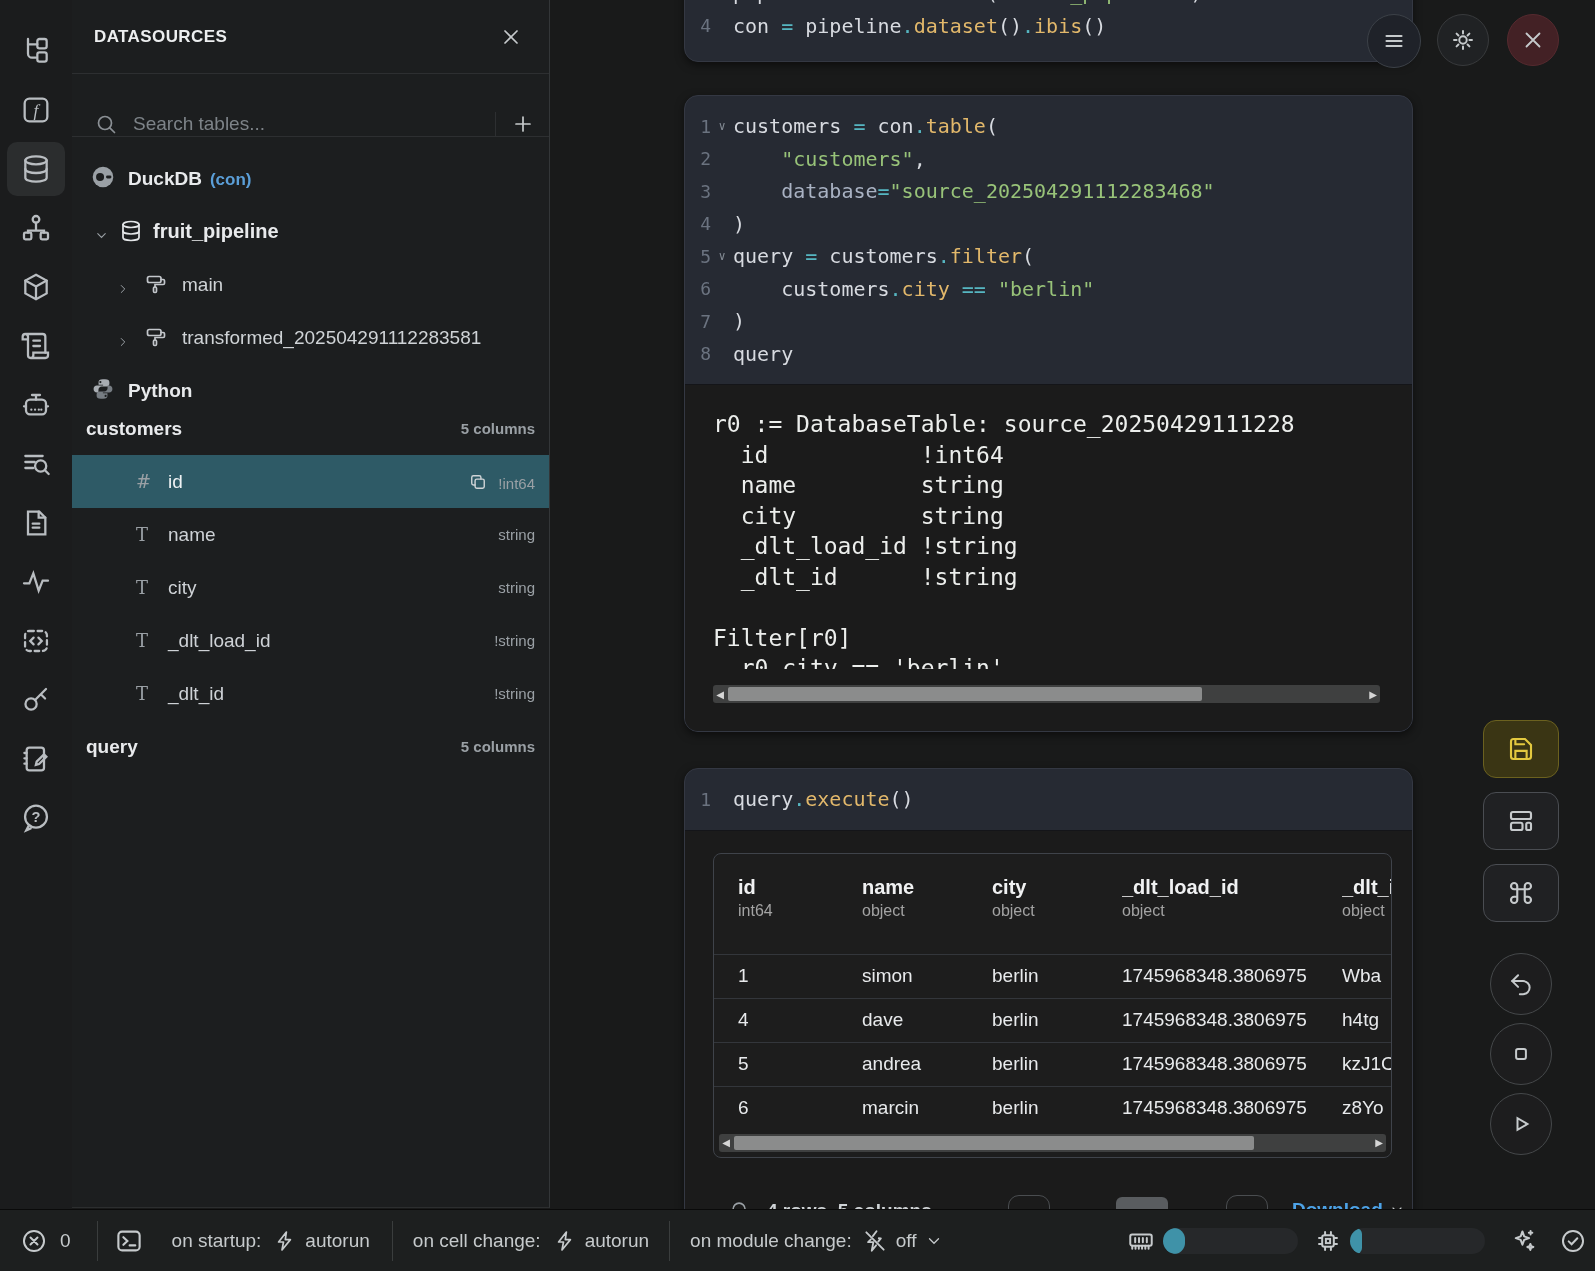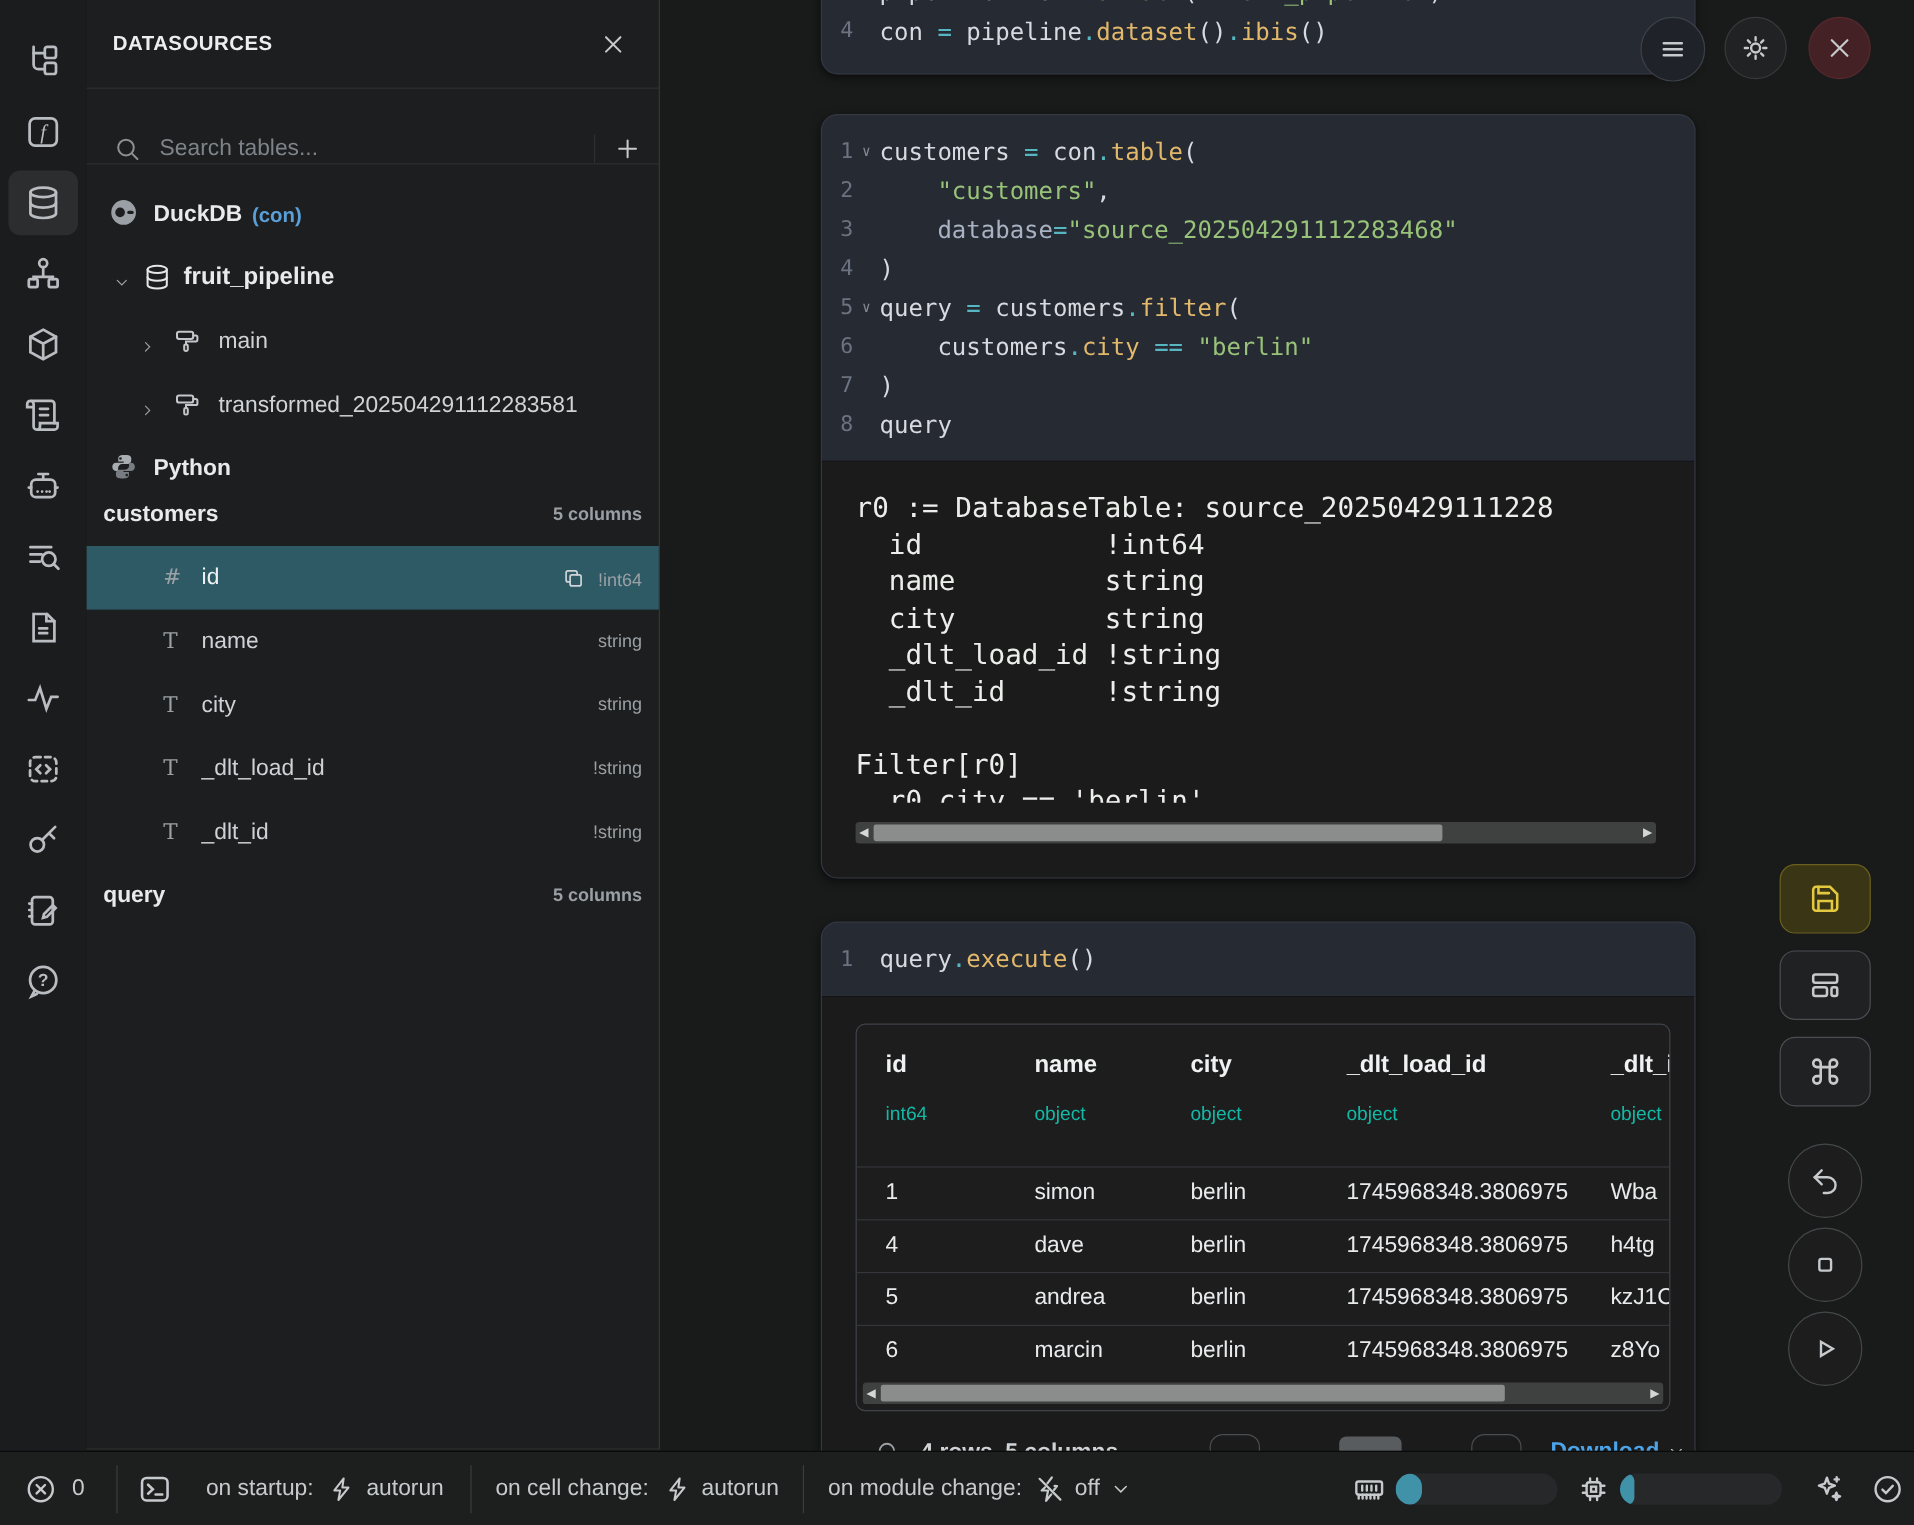--- a/index.html
+++ b/index.html
@@ -56,21 +56,21 @@
   .outpre{margin:0;padding:24px 0 0 28px;font-family:"DejaVu Sans Mono",monospace;font-size:23px;line-height:30.5px;color:#eceeec;white-space:pre;overflow:hidden}
   .hscroll{position:absolute;height:18px;background:#3f4040;border-radius:3px}
   .hscroll .thumb{position:absolute;top:2px;bottom:2px;background:#8b8c8c;border-radius:2px}
   .hscroll .arr{position:absolute;top:0;bottom:0;width:14px;display:flex;align-items:center;justify-content:center;color:#d6d6d6;font-size:10px}
   .hscroll .arr.l{left:0}.hscroll .arr.r{right:0}
   
   .rtable{position:absolute;left:28px;right:20px;border:1px solid #3f434a;border-radius:8px;background:#1d1d1d;overflow:hidden}
   .rt-grid{display:grid;grid-template-columns:124px 130px 130px 220px 1fr;padding-left:24px}
   .rt-head{padding-top:22px;padding-bottom:34px}
   .rt-head .hname{font-weight:bold;font-size:20px;color:#f0f1f2;white-space:nowrap;overflow:hidden}
-  .rt-head .htype{font-size:16px;color:#14b8a6;margin-top:21px;white-space:nowrap;overflow:hidden}
+  .rt-head .htype{font-size:16px;color:#a3a3a3;margin-top:3px;white-space:nowrap;overflow:hidden}
   .rt-row{height:43px;border-top:1px solid #33363b;align-items:center;font-size:19px;color:#e8eaec;white-space:nowrap}
   .rt-row>div{overflow:hidden}
   .rt-sb{position:relative;margin:4px 5px 5px 5px;height:18px}
   
   .tfoot{position:absolute;left:0;right:0;height:40px}
   .tfoot .pgbtn{position:absolute;width:42px;height:42px;border:1px solid #4a4d50;border-radius:11px;background:transparent;color:#c6cacc;display:flex;align-items:center;justify-content:center;cursor:pointer}
   .tfoot .pagebox{position:absolute;width:52px;height:30px;background:#595c5f;border-radius:6px;cursor:pointer}
   .dl{position:absolute;color:#4da3e8;font-size:19px;font-weight:bold;display:flex;align-items:center;gap:6px;cursor:pointer}
   
   .roundbtn{position:absolute;border-radius:50%;display:flex;align-items:center;justify-content:center;cursor:pointer;box-sizing:border-box;z-index:20}

